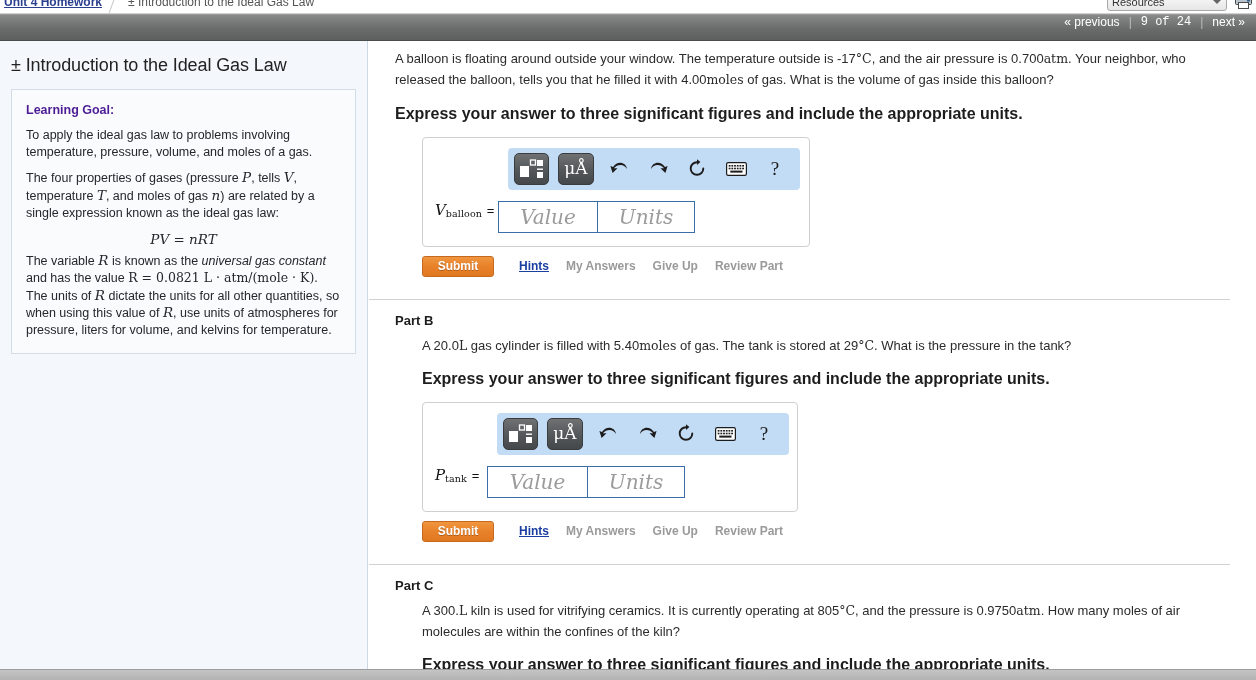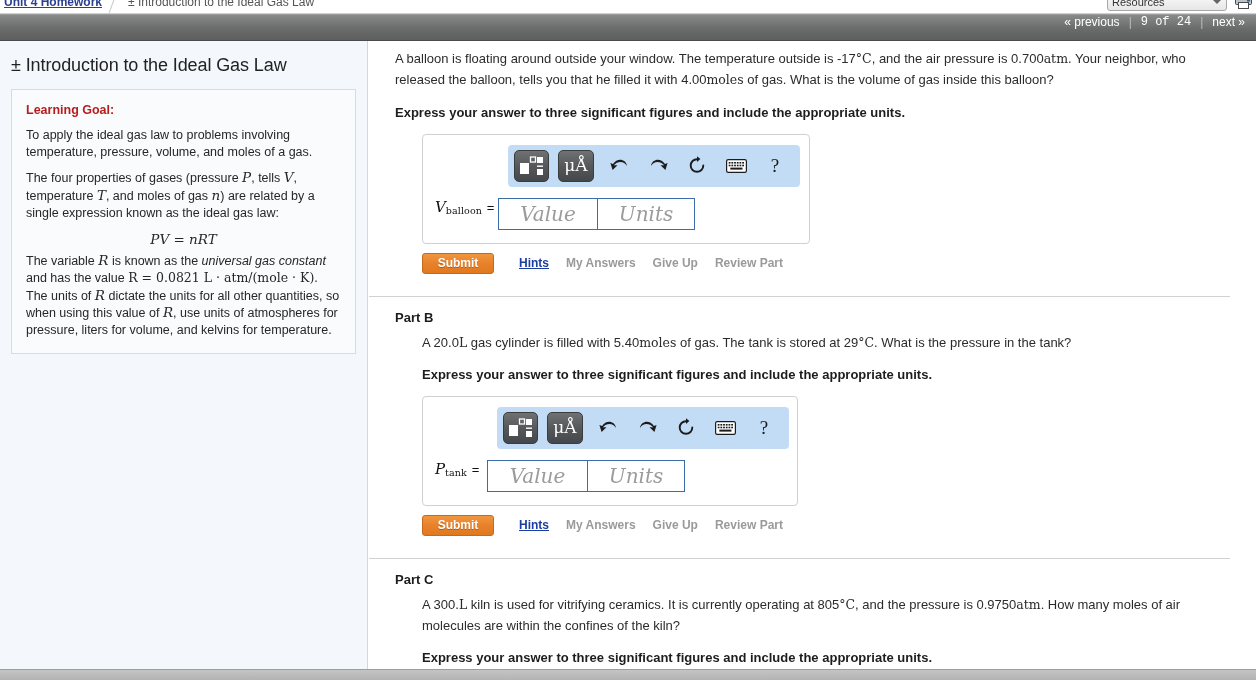--- a/index.html
+++ b/index.html
@@ -97,21 +97,21 @@
     font-size: 18px; color: #222; font-weight: normal;
     margin: 14px 0 12px 0; line-height: 1.2;
     letter-spacing: -0.1px;
   }
   .goal-box {
     border: 1px solid #d4dde6;
     background: #f9fbfd;
     padding: 12px 14px 14px 14px;
     font-size: 12.5px; color: #24282b; line-height: 1.32;
   }
-  .goal-head { font-weight: bold; font-size: 12.5px; margin-bottom: 9px; color:#b91c1c; }
+  .goal-head { font-weight: bold; font-size: 12.5px; margin-bottom: 9px; color:#4c1d95; }
   .goal-box p { margin: 0 0 9px 0; }
   .goal-box p:last-child { margin-bottom: 0; }
   .eq-center {
     text-align: center; margin: 4px 0 3px 0;
     font-family: "DejaVu Serif", serif; font-size: 14.5px;
   }
   .mi { font-family: "DejaVu Serif", serif; font-style: italic; font-size: 13.5px; }
   .mtext { font-family: "DejaVu Serif", serif; font-style: normal; font-size: 12.5px; }
   .em { font-style: italic; }
 
@@ -122,21 +122,21 @@
     overflow: hidden;
     padding: 0 18px 0 26px;
     background: #fff;
   }
   .qtext {
     font-size: 13px; color: #2b2b2b; line-height: 1.62;
     margin: 7px 0 0 0;
     max-width: 812px;
   }
   .instr {
-    font-size: 13px; font-weight: bold; color: #1d1d1d;
+    font-size: 16px; font-weight: bold; color: #1d1d1d;
     margin: 14px 0 0 0;
   }
   .part-head {
     font-size: 13px; font-weight: bold; color: #1c1c1c;
     margin: 0 0 0 0; padding: 0;
   }
   .divider {
     border: 0; border-top: 1px solid #d2d2d2;
     margin: 22px 0 13px -26px; width: 861px;
   }

